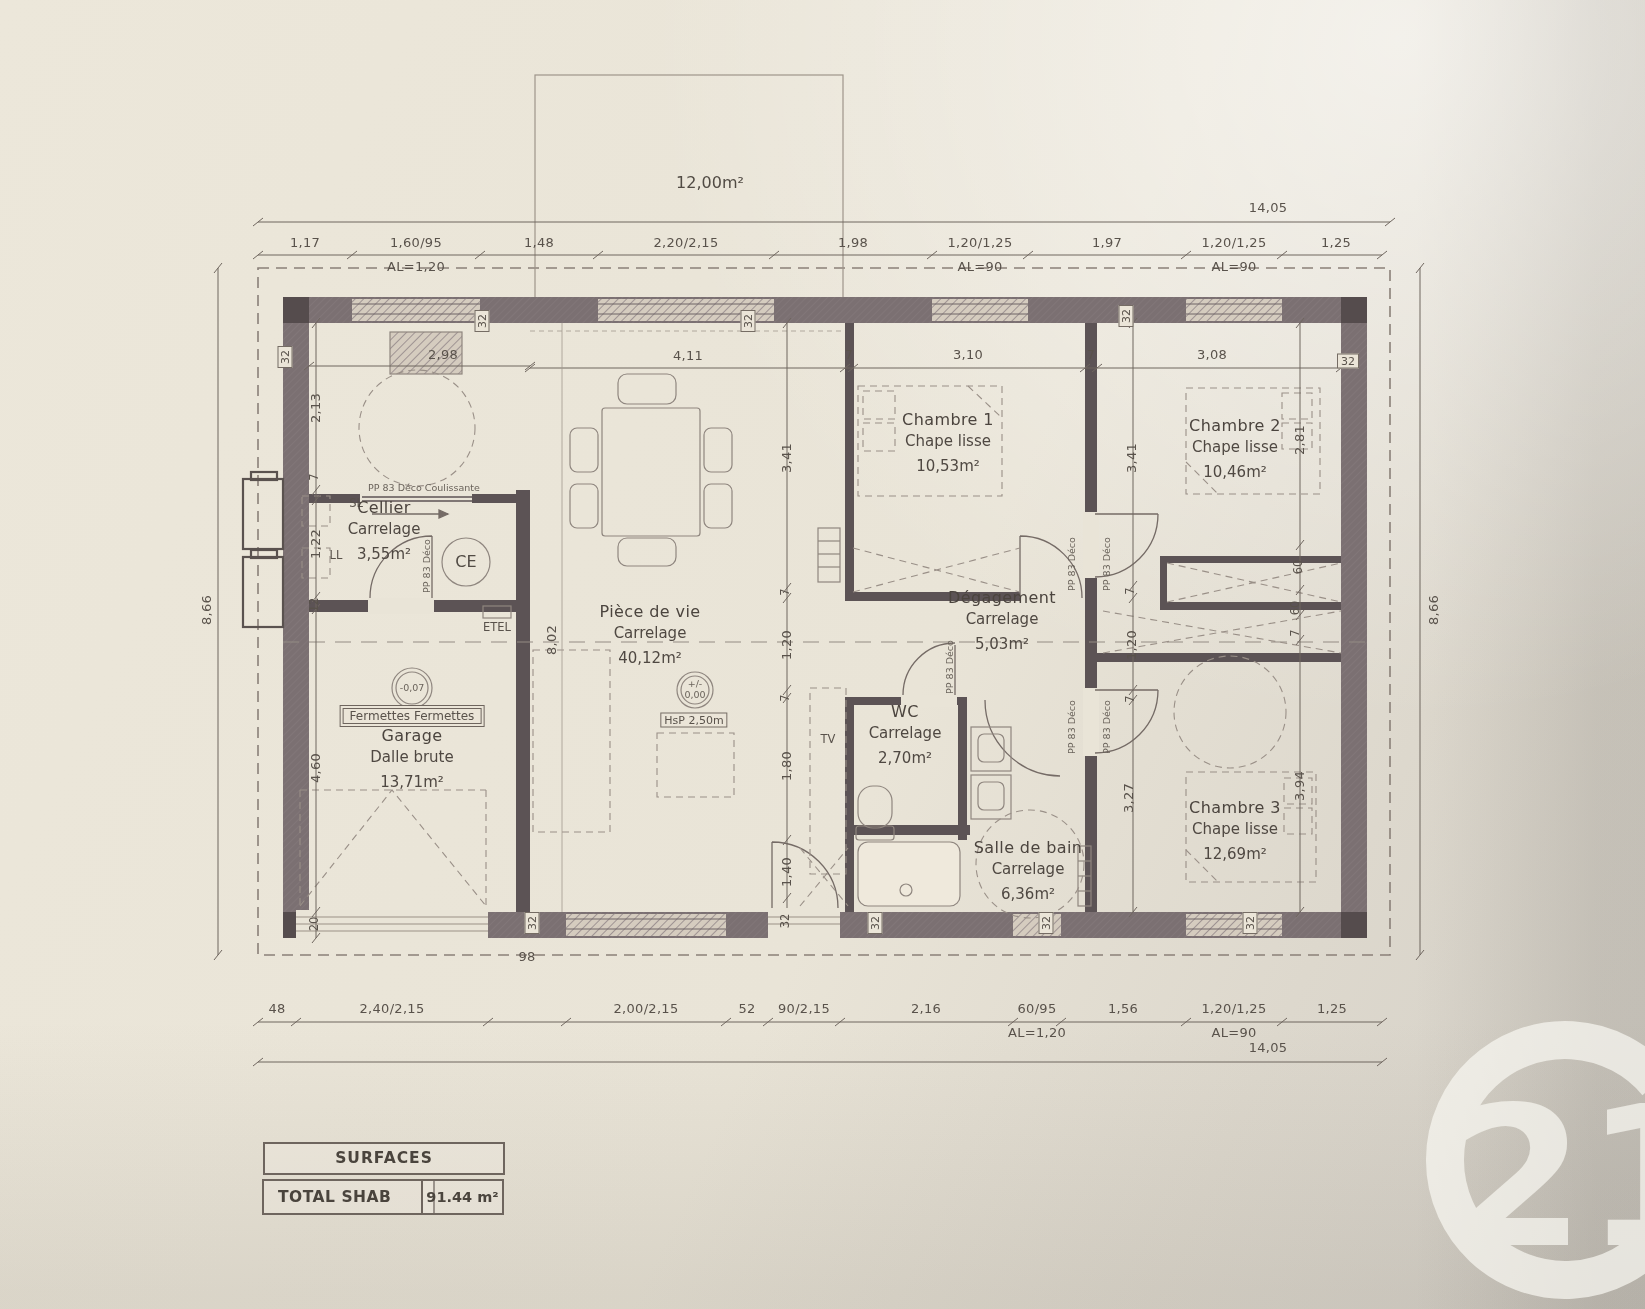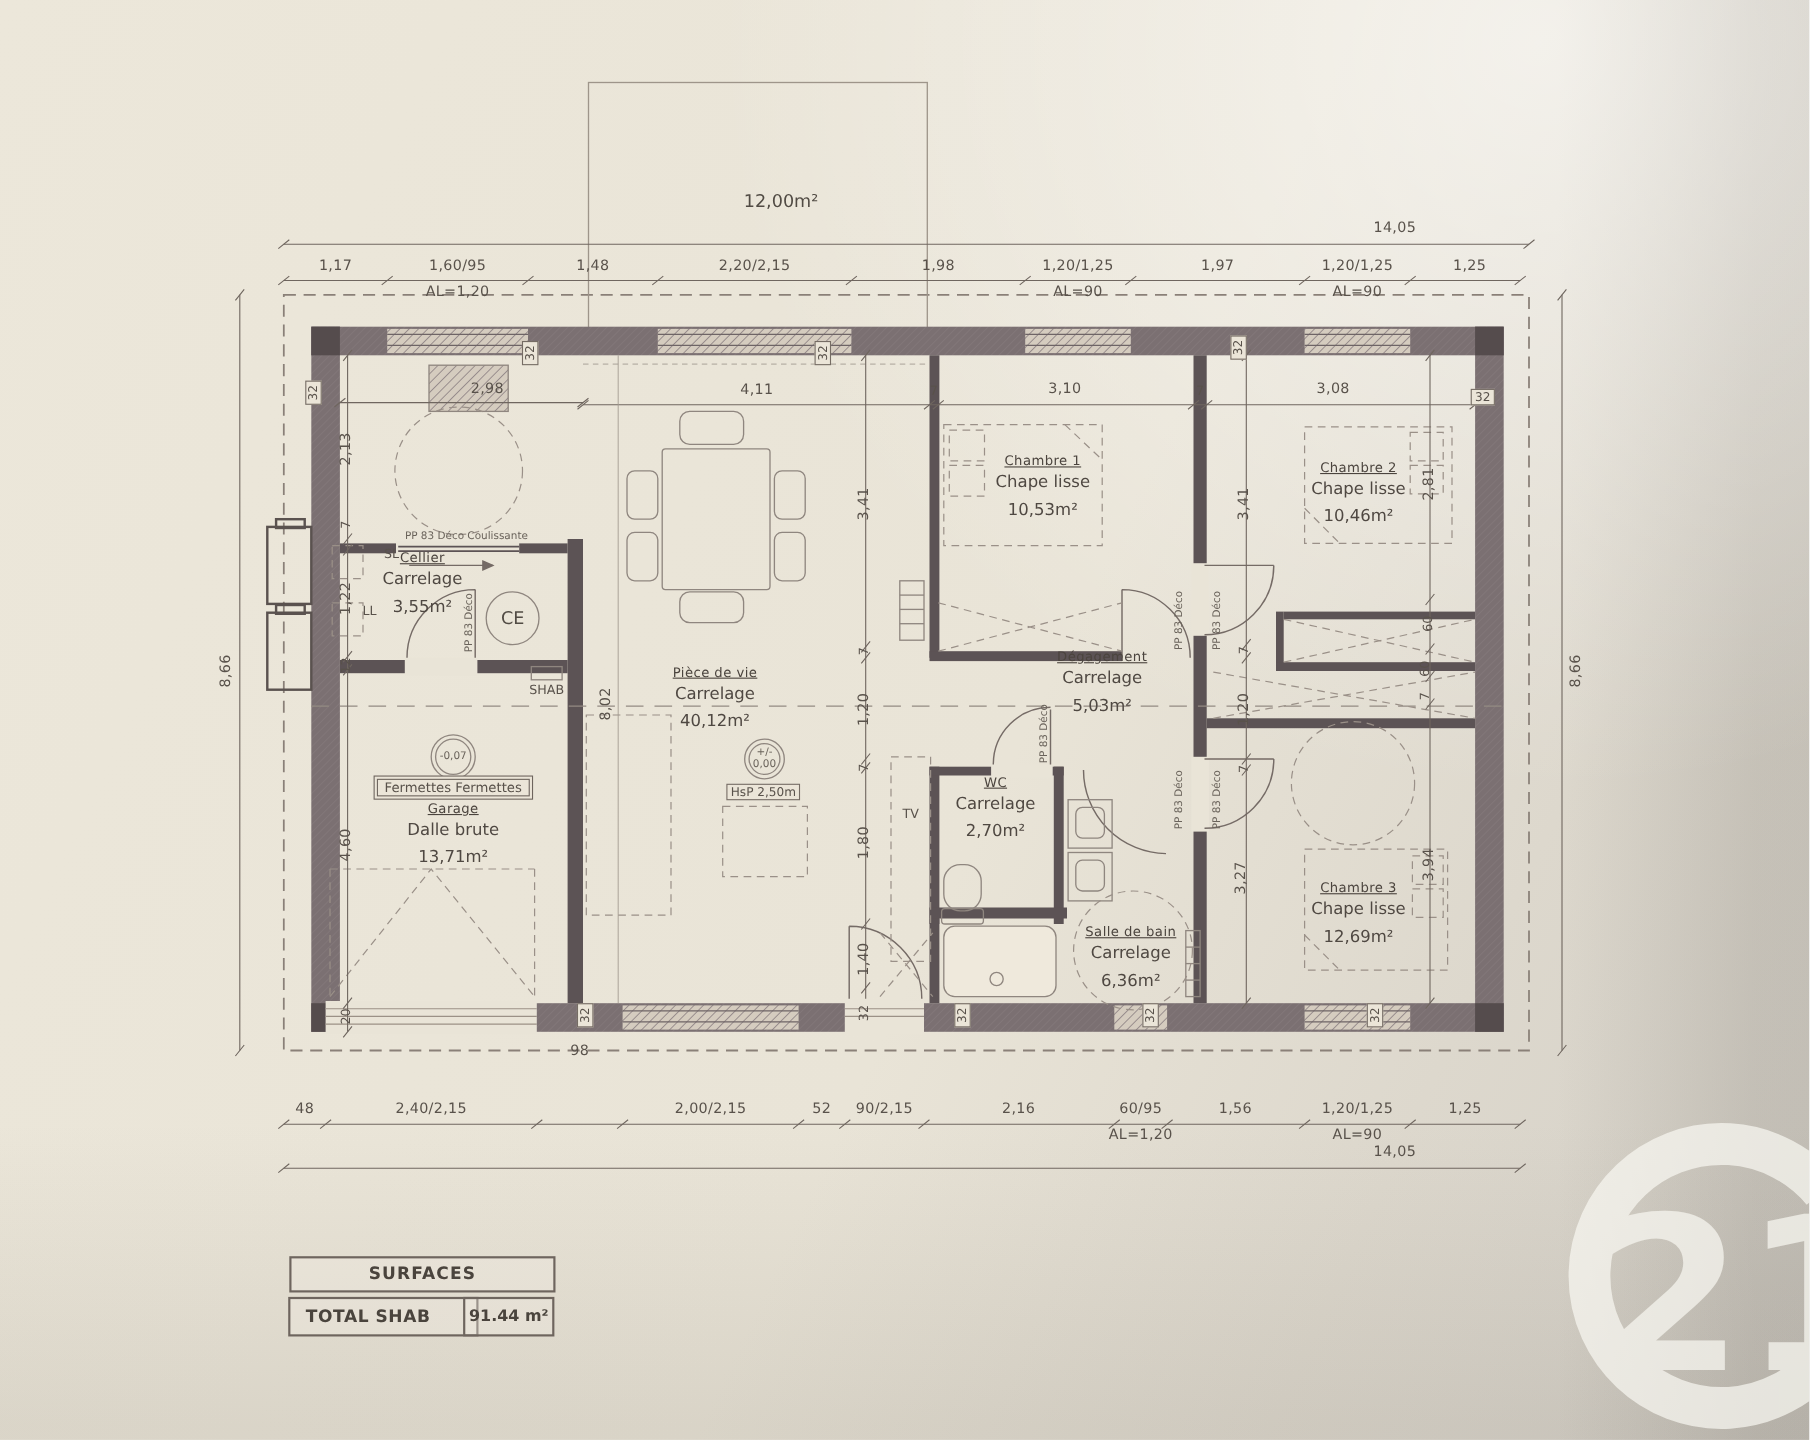--- a/index.html
+++ b/index.html
@@ -18,21 +18,21 @@
   #labels-layer{position:absolute;left:0;top:0;width:100%;height:100%;z-index:2;}
   .lbl{position:absolute;transform:translate(-50%,-50%);white-space:nowrap;color:#59524b;line-height:1;}
   .dim{font-size:13px;letter-spacing:.3px;}
   .big{font-size:16px;color:#514b44;}
   .small{font-size:11.5px;}
   .tiny{font-size:9.5px;color:#6a635b;}
   .rot{transform:translate(-50%,-50%) rotate(-90deg);}
   .boxed{border:1px solid #756c64;background:#ebe5d8;padding:1px 3px;font-size:11px;color:#59524b;}
   .boxed2{border:1px solid #6e655e;box-shadow:0 0 0 2px #ebe5d8,0 0 0 3px #6e655e;background:#ebe5d8;padding:1px 6px;font-size:12px;}
   .room-label{position:absolute;transform:translate(-50%,-50%);text-align:center;white-space:nowrap;z-index:2;}
-  .room-name{font-size:12px;color:#4b443e;letter-spacing:.4px;text-decoration:underline;}
+  .room-name{font-size:16px;color:#4b443e;letter-spacing:.4px;}
   .room-finish{font-size:15px;color:#4f4842;margin-top:3px;}
   .room-area{font-size:15px;color:#4f4842;margin-top:7px;}
   
   .surf{position:absolute;border:2px solid #6e655e;color:#4a443d;z-index:2;background:rgba(240,235,225,.35);}
   #surf-header{left:263px;top:1142px;width:238px;height:29px;line-height:29px;text-align:center;font-weight:bold;font-size:15.5px;letter-spacing:1px;}
   #surf-label{left:262px;top:1179px;width:155px;height:32px;line-height:32px;padding-left:14px;font-weight:bold;font-size:15.5px;letter-spacing:.5px;}
   #surf-value{left:421px;top:1179px;width:79px;height:32px;line-height:32px;text-align:center;font-weight:bold;font-size:14.5px;}
   
   #watermark{position:absolute;left:1395px;top:990px;width:420px;height:330px;z-index:3;opacity:.72;}
 </style>
@@ -380,21 +380,21 @@
       <div class="lbl tiny" style="left: 424px; top: 488px;">PP 83 Déco Coulissante</div>
       <div class="lbl tiny rot" style="left: 427px; top: 566px;">PP 83 Déco</div>
       <div class="lbl tiny rot" style="left: 950px; top: 667px;">PP 83 Déco</div>
       <div class="lbl tiny rot" style="left: 1072px; top: 564px;">PP 83 Déco</div>
       <div class="lbl tiny rot" style="left: 1107px; top: 564px;">PP 83 Déco</div>
       <div class="lbl tiny rot" style="left: 1072px; top: 727px;">PP 83 Déco</div>
       <div class="lbl tiny rot" style="left: 1107px; top: 727px;">PP 83 Déco</div>
       <div class="lbl small" style="left: 336px; top: 504px; margin-left: 20px;">SL</div>
       <div class="lbl small" style="left: 336px; top: 556px;">LL</div>
       <div class="lbl big" style="left: 466px; top: 562px;">CE</div>
-      <div class="lbl small" style="left: 497px; top: 628px;">SHAB</div>
+      <div class="lbl small" style="left: 497px; top: 628px;">ETEL</div>
       <div class="lbl small" style="left: 828px; top: 740px;">TV</div>
       <div class="lbl tiny" style="left: 412px; top: 688px;">-0,07</div>
       <div class="lbl tiny" style="left: 695px; top: 684px;">+/-</div>
       <div class="lbl tiny" style="left: 695px; top: 695px;">0,00</div>
       <div class="lbl boxed" style="left: 694px; top: 720px;">HsP 2,50m</div>
       <div class="lbl boxed2" style="left: 412px; top: 716px;">Fermettes Fermettes</div>
     </div>
 
   <div class="surf" id="surf-header">SURFACES</div>
   <div class="surf" id="surf-label">TOTAL SHAB</div>

